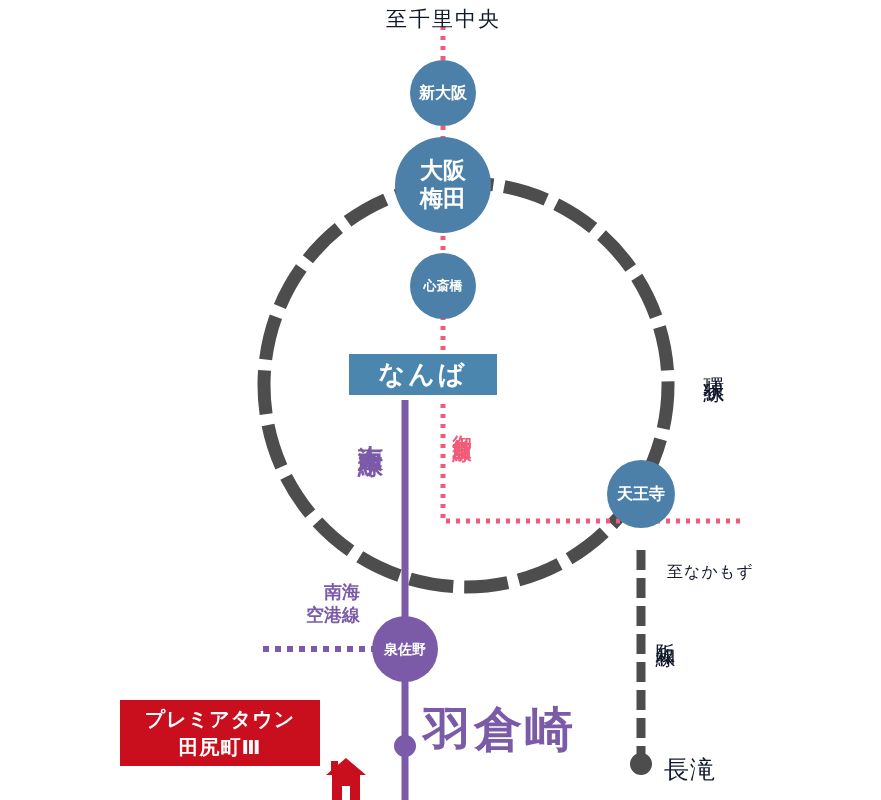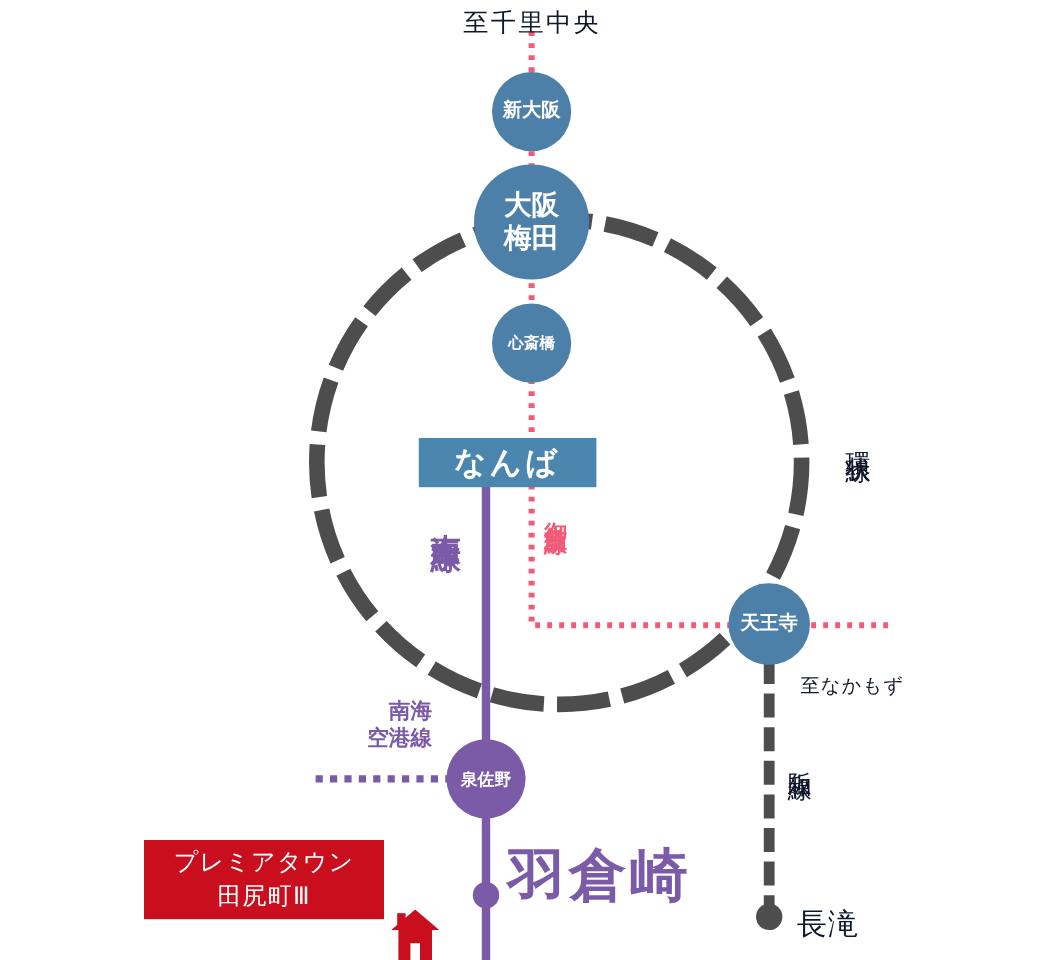--- a/index.html
+++ b/index.html
@@ -6,26 +6,26 @@
   body{font-family:"Liberation Sans","DejaVu Sans",sans-serif;}
   .map{position:relative;width:881px;height:800px;background:#fff;overflow:hidden;}
   .map svg.canvas{position:absolute;left:0;top:0;}
   .st{position:absolute;border-radius:50%;display:flex;align-items:center;justify-content:center;
       color:#fff;text-align:center;font-weight:bold;line-height:1.2;}
   .blue{background:#4C80A8;}
   .purple-bg{background:#7B5BA8;}
   .pre{white-space:pre-line;}
   .lbl{position:absolute;color:#0f172a;}
   .vtext{writing-mode:vertical-rl;text-orientation:upright;letter-spacing:3px;}
-  .namba{position:absolute;left:349px;top:365px;width:148px;height:41px;background:#4B86AE;
+  .namba{position:absolute;left:349px;top:354px;width:148px;height:41px;background:#4B86AE;
          color:#fff;font-weight:bold;font-size:26px;display:flex;align-items:center;justify-content:center;letter-spacing:3px;}
   .purple-text{color:#7B5BA8;}
   .pink-text{color:#F25B78;}
   .property{position:absolute;left:120px;top:700px;width:200px;height:66px;background:#C90F1E;
-            color:#fff;font-weight:normal;font-size:20px;display:flex;align-items:center;justify-content:center;
+            color:#fff;font-weight:bold;font-size:20px;display:flex;align-items:center;justify-content:center;
             text-align:center;line-height:1.4;letter-spacing:1px;}
   .hagurazaki{position:absolute;left:423px;top:698px;font-size:48px;font-weight:bold;color:#7B5BA8;letter-spacing:3px;}
   .house{position:absolute;left:326px;top:758px;}
 </style>
 </head>
 <body>
 
 <div class="map">
 
   <svg class="canvas" width="881" height="800" viewBox="0 0 881 800">
@@ -51,21 +51,21 @@
 
   <div class="st blue" style="left:410px;top:60px;width:66px;height:66px;font-size:16px;">新大阪</div>
 
   <div class="st blue pre" style="left:395px;top:137px;width:96px;height:96px;font-size:23px;">大阪
 梅田</div>
 
   <div class="st blue" style="left:410px;top:253px;width:66px;height:66px;font-size:13px;">心斎橋</div>
 
   <div class="namba">なんば</div>
 
-  <div class="st blue" style="left:607px;top:486px;width:68px;height:68px;font-size:16px;">天王寺</div>
+  <div class="st blue" style="left:607px;top:460px;width:68px;height:68px;font-size:16px;">天王寺</div>
 
 
   <div class="st purple-bg" style="left:372px;top:616px;width:66px;height:66px;font-size:14px;">泉佐野</div>
 
   <div class="lbl vtext" style="left:700px;top:360px;font-size:21px;">環状線</div>
 
   <div class="lbl vtext purple-text" style="left:355px;top:424px;font-size:25px;font-weight:bold;">南海本線</div>
 
   <div class="lbl vtext pink-text" style="left:449px;top:420px;font-size:19px;font-weight:bold;">御堂筋線</div>
 

